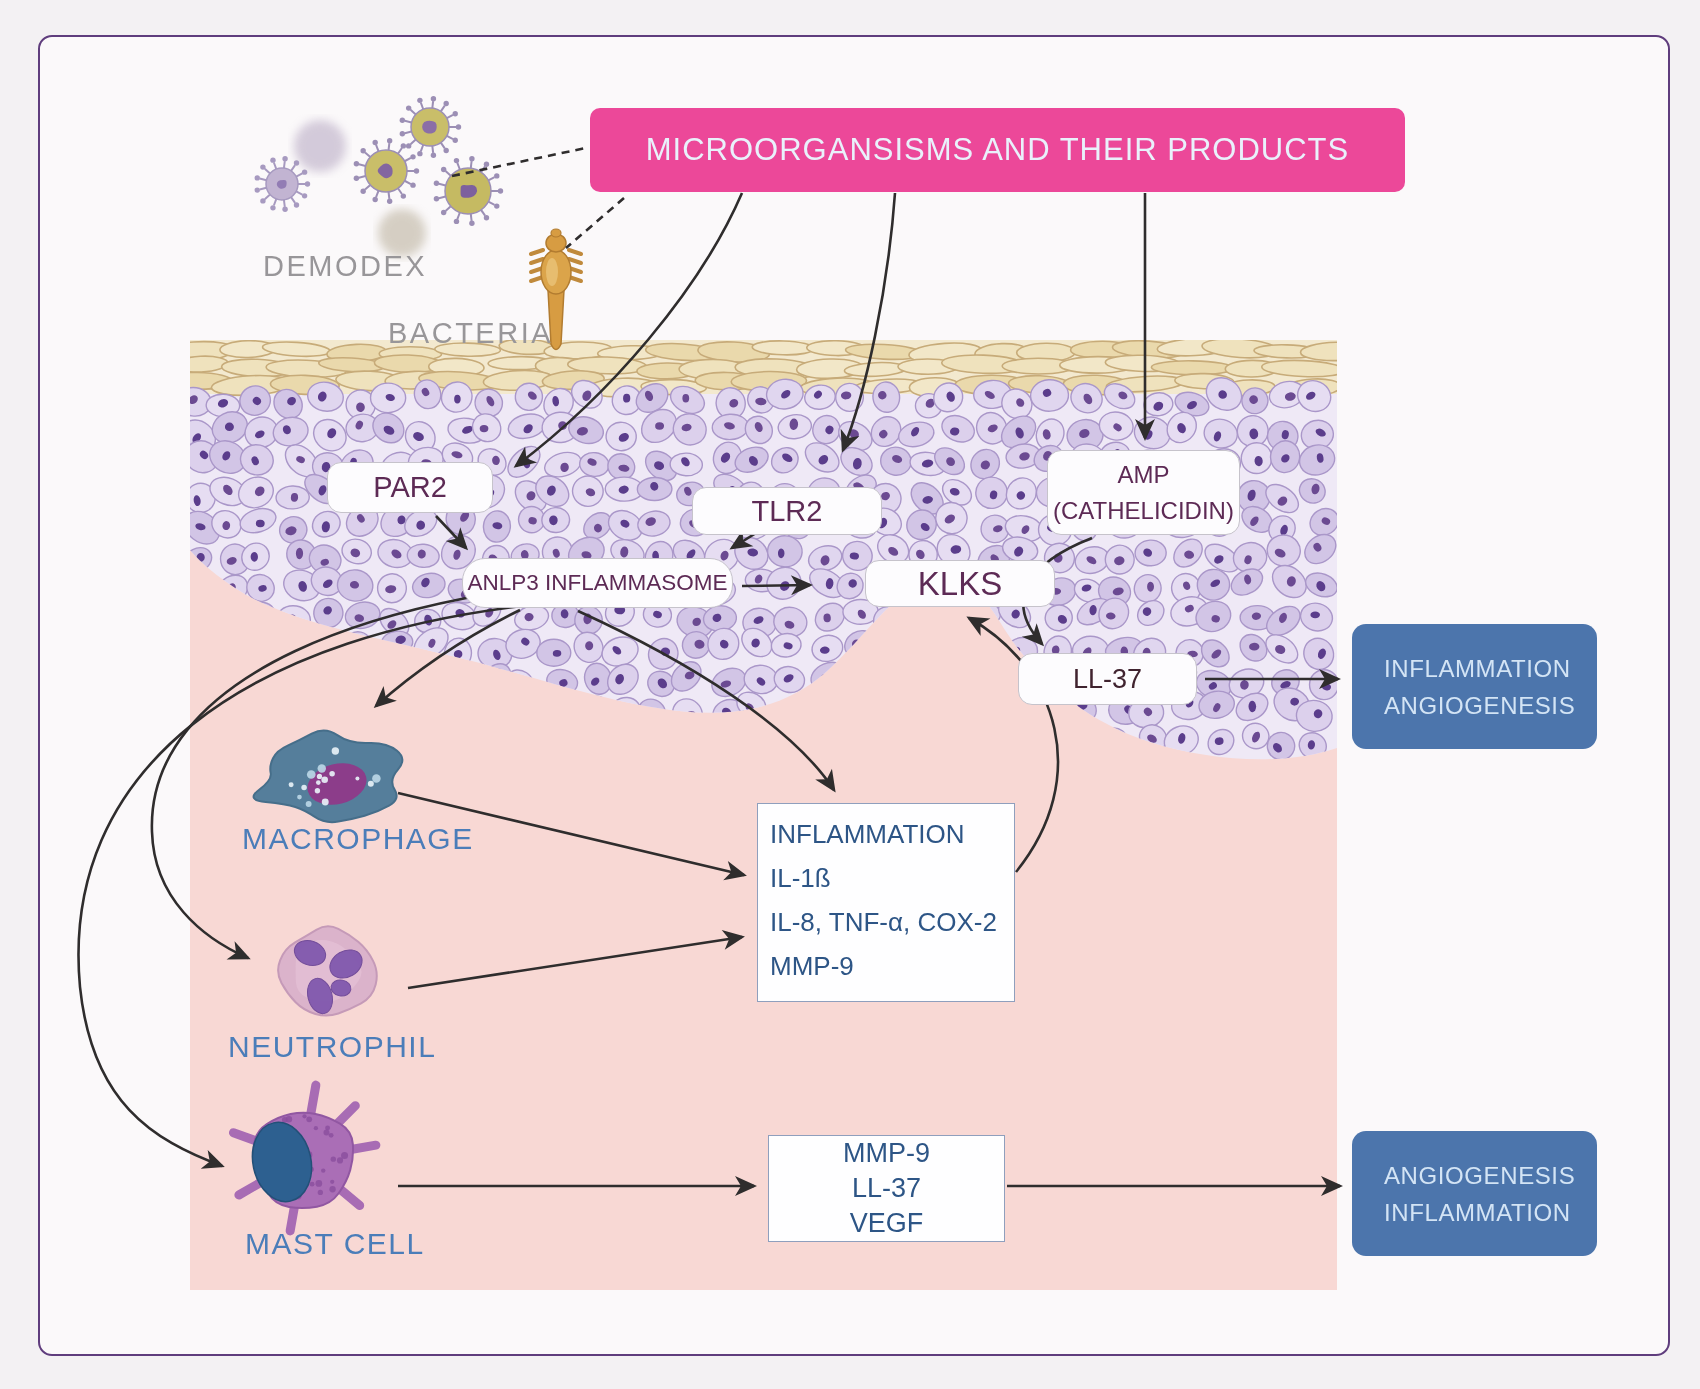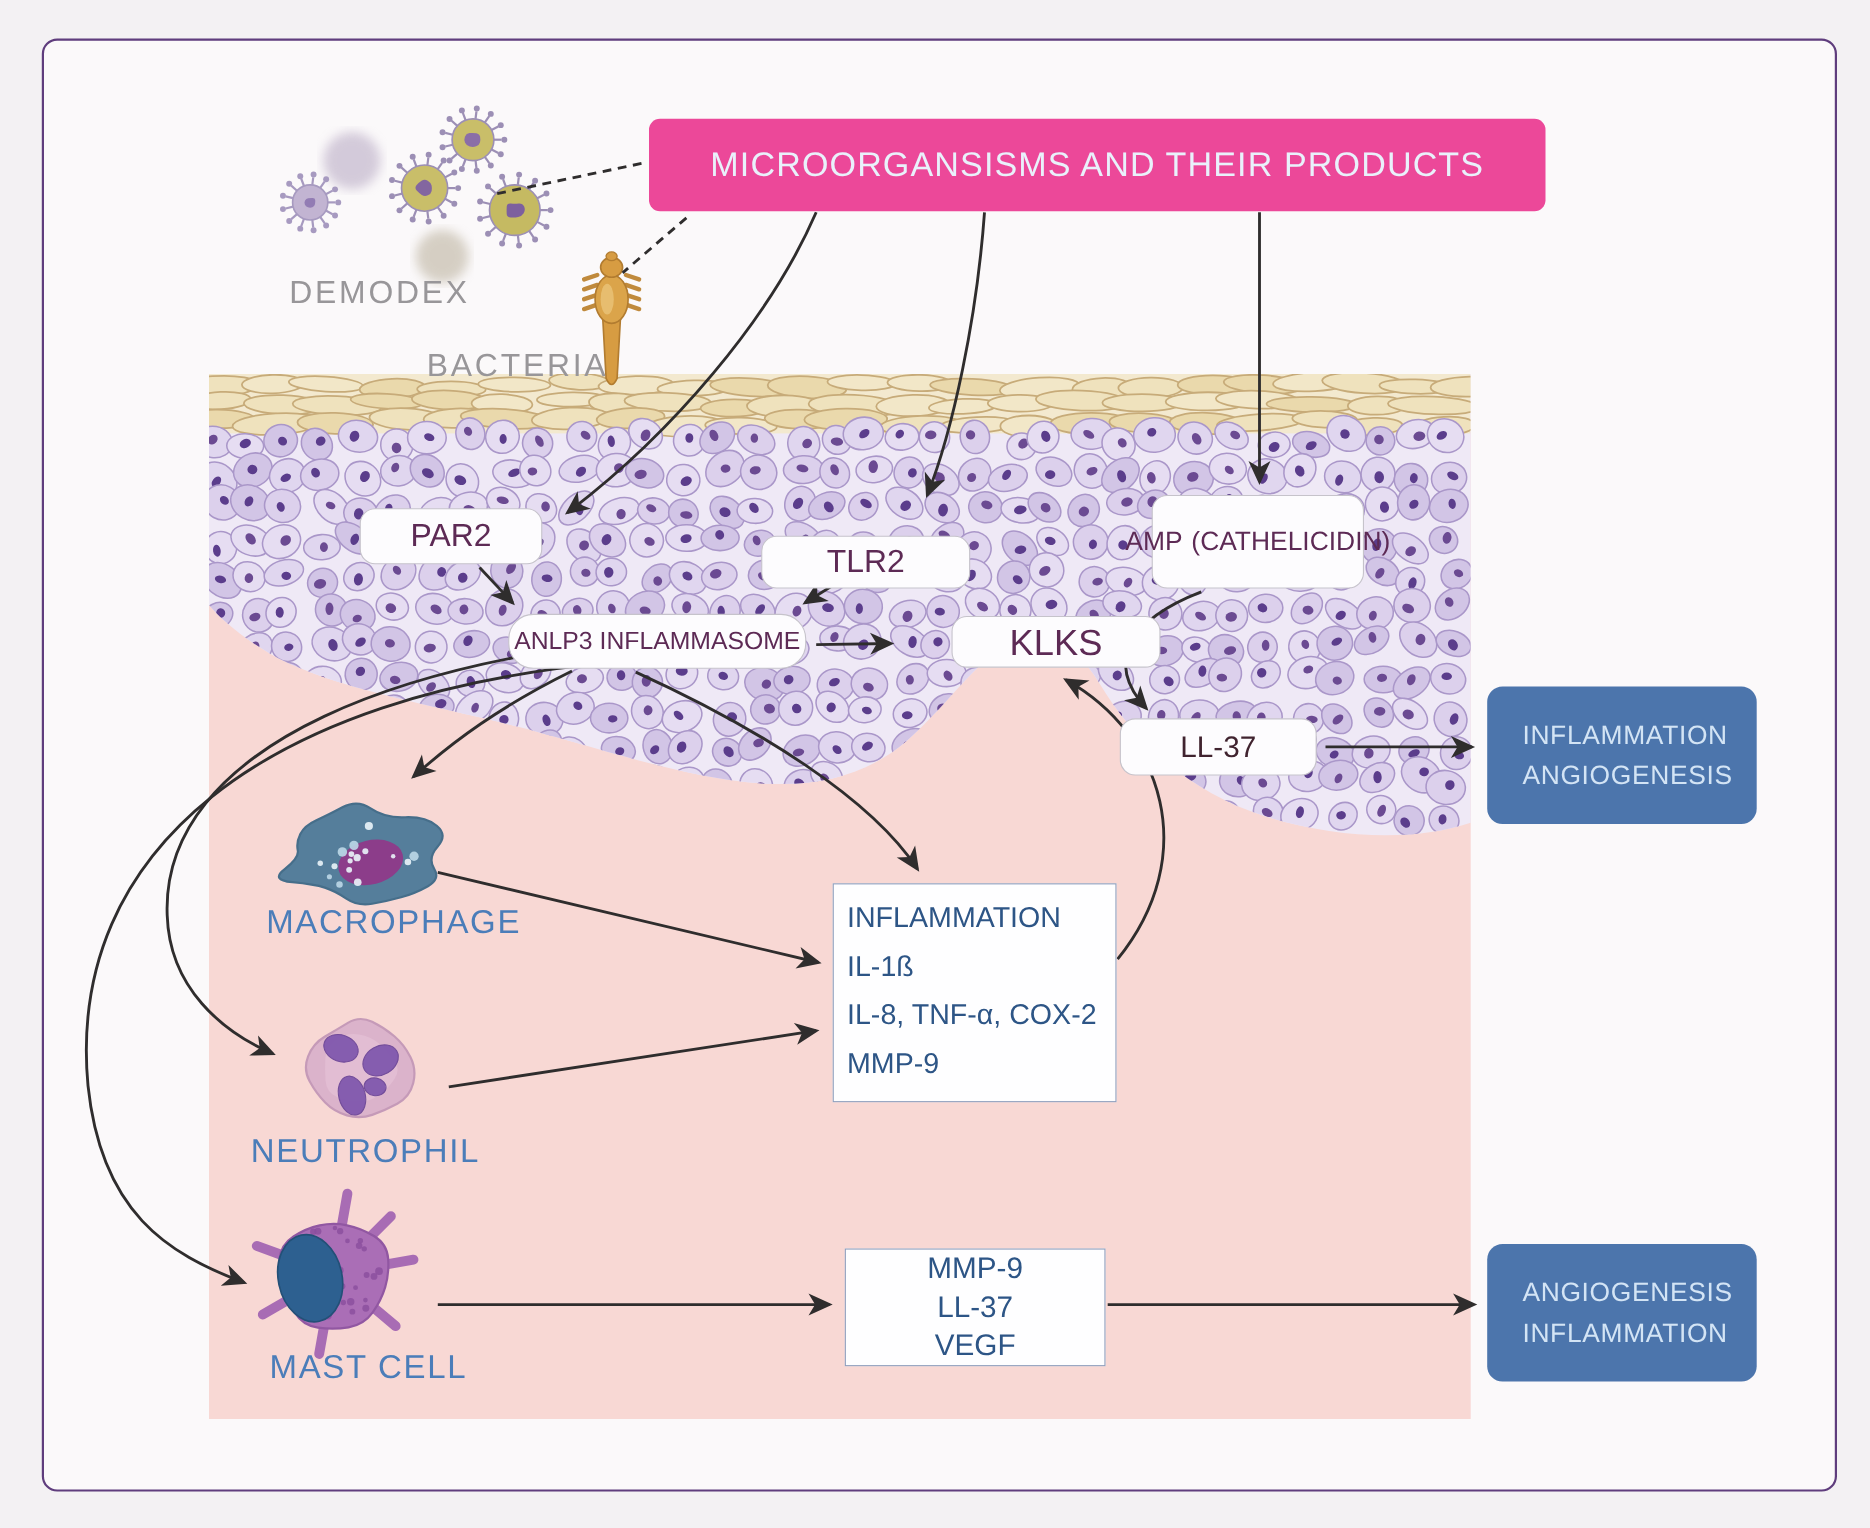--- a/index.html
+++ b/index.html
@@ -4,21 +4,21 @@
 <style>
   html,body{margin:0;padding:0;background:#eceaec;}
   #stage{position:relative;width:1700px;height:1389px;background:#f3f1f3;overflow:hidden;
          font-family:"Liberation Sans",sans-serif;}
   #frame{position:absolute;left:38px;top:35px;width:1628px;height:1317px;background:#fbf9fa;
          border:2px solid #5f3d7d;border-radius:14px;}
   #art{position:absolute;left:0;top:0;}
   .abs{position:absolute;box-sizing:border-box;}
   .wbox{background:#fdfcfe;border:1.6px solid #c6c3cb;border-radius:14px;
         display:flex;align-items:center;justify-content:center;color:#5d2a55;}
-  .wbox.twoline{flex-direction:row;justify-content:center;gap:8px;}
+  .wbox.twoline{flex-direction:column;justify-content:center;gap:8px;}
   .bluebox{background:#4c75ac;border-radius:14px;color:#d3e4f5;
            display:flex;flex-direction:column;justify-content:center;
            padding-left:32px;font-size:24px;letter-spacing:.6px;line-height:37px;}
   #header-box{background:#ec4899;border-radius:10px;color:#e9f1fb;display:flex;
               align-items:center;justify-content:center;font-size:31px;letter-spacing:1px;}
   .graylabel{color:#989699;font-size:29px;letter-spacing:2.5px;}
   .celllabel{color:#4b7db9;font-size:30px;letter-spacing:1.5px;}
   .cytobox{background:#fefeff;border:1.5px solid #8f9fbd;color:#2d5586;
            font-size:26px;line-height:44px;padding:8px 0 0 12px;}
   .medbox{background:#fefeff;border:1.5px solid #8f9fbd;color:#2d5586;font-size:27px;

